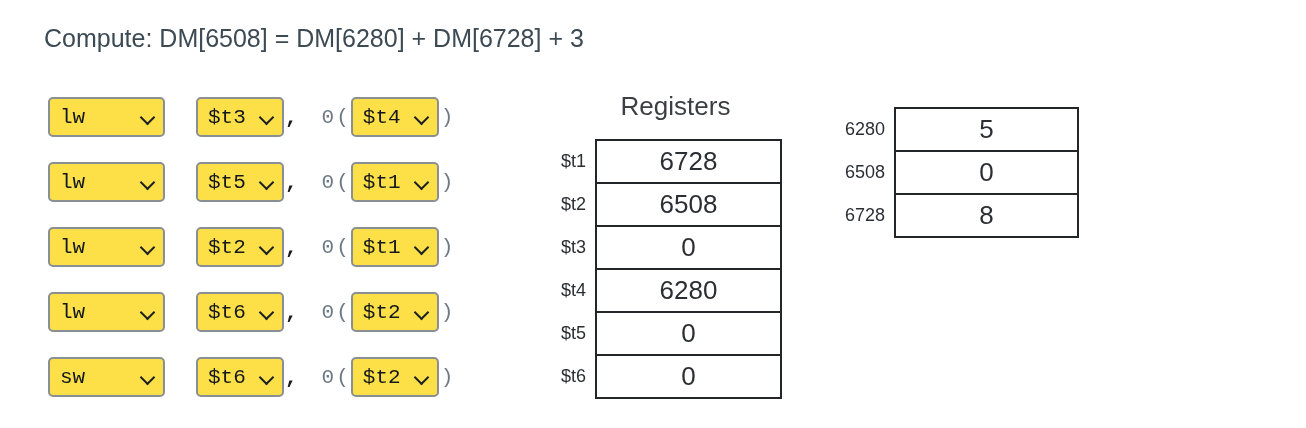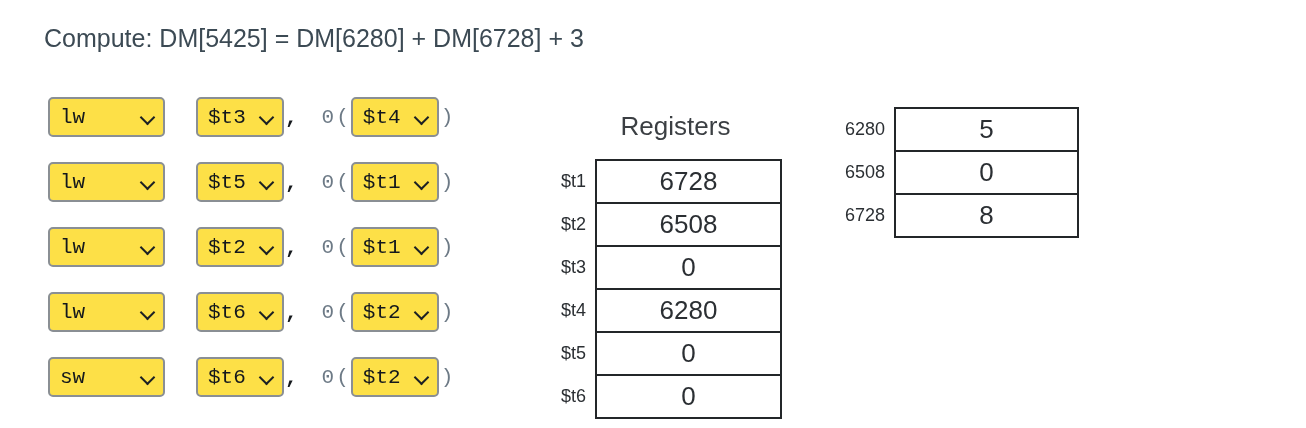--- a/index.html
+++ b/index.html
@@ -108,21 +108,21 @@
   #datamem-block  { left: 822px; top: 90px; }
 
   .table-title {
     font-family: "Liberation Sans", sans-serif;
     font-size: 26px;
     line-height: 32px;
     color: #3b3f43;
     text-align: center;
     white-space: nowrap;
   }
-  #registers-block .table-title { width: 243px; margin-left: 14px; margin-top: 20px; }
+  #registers-block .table-title { width: 243px; margin-left: 14px; }
   #datamem-block  .table-title { width: 240px; margin-left: 24px; }
 
   .mem-table {
     border-collapse: collapse;
     margin-top: 17px;
   }
   .mem-table td.addr {
     font-family: "Liberation Sans", sans-serif;
     font-size: 18px;
     color: #2b2f33;
@@ -141,21 +141,21 @@
     padding: 0;
   }
   #registers-table td.addr { width: 45px; }
   #registers-table td.val  { width: 183px; }
   #datamem-table  td.addr { width: 62px; }
   #datamem-table  td.val  { width: 181px; }
 </style>
 </head>
 <body>
 
-<div id="prompt">Compute: DM[5425] = DM[6280] + DM[6728] + 3</div>
+<div id="prompt">Compute: DM[6508] = DM[6280] + DM[6728] + 3</div>
 
 <div id="instructions">
     <div class="instr-row">
       <div class="sel sel-op">
         <span class="txt">lw</span>
         <span class="caret"></span>
       </div>
       <div class="sel sel-reg" style="margin-left: 31px;">
         <span class="txt">$t3</span>
         <span class="caret"></span>

